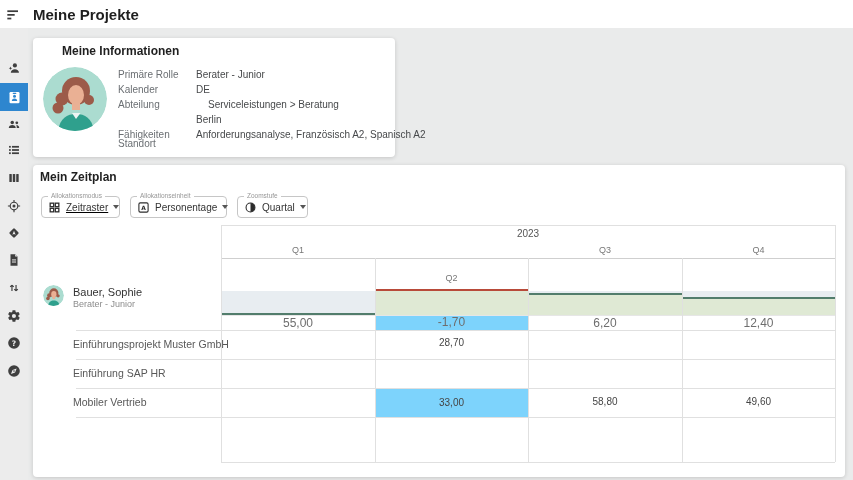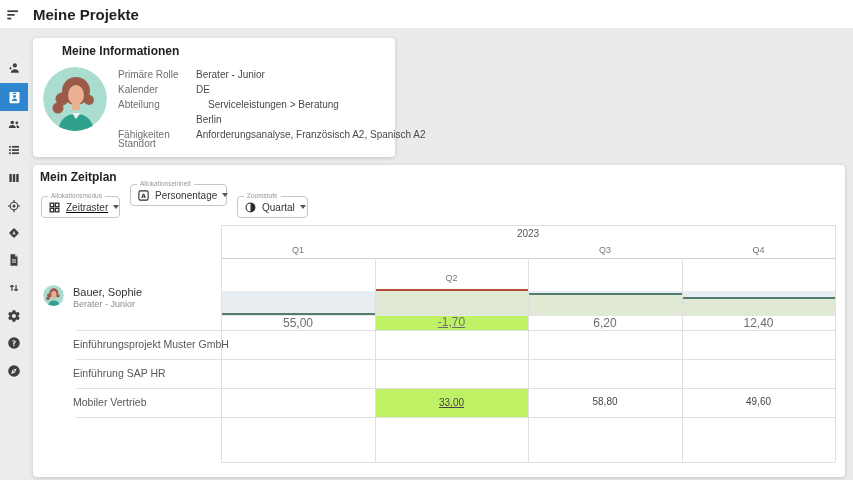--- a/index.html
+++ b/index.html
@@ -28,21 +28,21 @@
   .caret{width:0;height:0;border-left:3.5px solid transparent;border-right:3.5px solid transparent;border-top:4.5px solid #555;flex:0 0 auto;}
   
   .hline,.vline{position:absolute;background:#e0e0e0;z-index:2;}
   .hline{height:1px;}
   .vline{width:1px;}
   .year-label{position:absolute;left:221px;width:614px;top:228px;text-align:center;font-size:10px;color:#555;z-index:2;}
   .q-label{position:absolute;top:245px;font-size:9px;color:#777;text-align:center;z-index:2;}
   .band{position:absolute;z-index:1;}
   .num-cell{position:absolute;top:316px;height:14px;line-height:14px;text-align:center;font-size:12px;color:#6e6e6e;z-index:1;}
   .val-cell{position:absolute;text-align:center;font-size:10px;color:#454545;z-index:1;}
-  .neg{background:#bef264;text-decoration:underline;}
+  .neg{background:#7dd3fc;}
   .person-name{position:absolute;left:73px;top:286px;font-size:11px;color:#333;}
   .person-role{position:absolute;left:73px;top:299px;font-size:9px;color:#8c8c8c;}
   .proj-name{position:absolute;left:73px;font-size:10.5px;color:#585858;}
   .avatar-big{position:absolute;left:43px;top:67px;width:64px;height:64px;}
   .avatar-small{position:absolute;left:43px;top:285px;width:21px;height:21px;}
   .row-target{cursor:pointer;}
 </style>
 </head>
 <body>
 
@@ -190,21 +190,21 @@
       <svg viewBox="0 0 24 24" fill="none" stroke="currentColor" stroke-width="2.4">
           <rect x="4" y="4" width="6.5" height="6.5"></rect>
           <rect x="13.5" y="4" width="6.5" height="6.5"></rect>
           <rect x="4" y="13.5" width="6.5" height="6.5"></rect>
           <rect x="13.5" y="13.5" width="6.5" height="6.5"></rect>
         </svg>
     </span>
     <span class="ctl-value">Zeitraster</span>
     <span class="caret"></span>
   </div>
-  <div class="ctl" style="left:130px;top:184px;width:97px;">
+  <div class="ctl" style="left:130px;top:196px;width:97px;">
     <span class="ctl-label">Allokationseinheit</span>
     <span class="ctl-icon">
       <svg viewBox="0 0 24 24">
           <rect x="3.5" y="3.5" width="17" height="17" rx="2.5" fill="none" stroke="currentColor" stroke-width="2"></rect>
           <text x="12" y="16.5" text-anchor="middle" font-size="11" font-weight="bold" font-family="DejaVu Sans" fill="currentColor">A</text>
         </svg>
     </span>
     <span class="ctl-value">Personentage</span>
     <span class="caret"></span>
   </div>
@@ -266,20 +266,21 @@
   <div class="band" style="left:375px;width:153px;top:289px;height:24px;background:#dfe9d4;border-top:2px solid #b84a39;"></div>
   <div class="band" style="left:528px;width:154px;top:293px;height:20px;background:#dfe9d4;border-top:2px solid #527d6c;"></div>
   <div class="band" style="left:682px;width:153px;top:297px;height:16px;background:#dfe9d4;border-top:2px solid #527d6c;"></div>
 
   <div class="num-cell" style="left:221px;width:154px;">55,00</div>
   <div class="num-cell neg" style="left:375px;width:153px;top:315px;height:15px;line-height:15px;">-1,70</div>
   <div class="num-cell" style="left:528px;width:154px;">6,20</div>
   <div class="num-cell" style="left:682px;width:153px;">12,40</div>
 
   <span class="proj-name row-target" style="top:338px;">Einführungsprojekt Muster GmbH</span>
+  <div class="val-cell" style="left:375px;width:153px;top:337px;">28,70</div>
 
   <span class="proj-name row-target" style="top:367px;">Einführung SAP HR</span>
 
   <span class="proj-name row-target" style="top:396px;">Mobiler Vertrieb</span>
   <div class="val-cell neg" style="left:375px;width:153px;top:389px;height:28px;line-height:28px;">33,00</div>
   <div class="val-cell" style="left:528px;width:154px;top:396px;">58,80</div>
   <div class="val-cell" style="left:682px;width:153px;top:396px;">49,60</div>
 
 </div>
 

